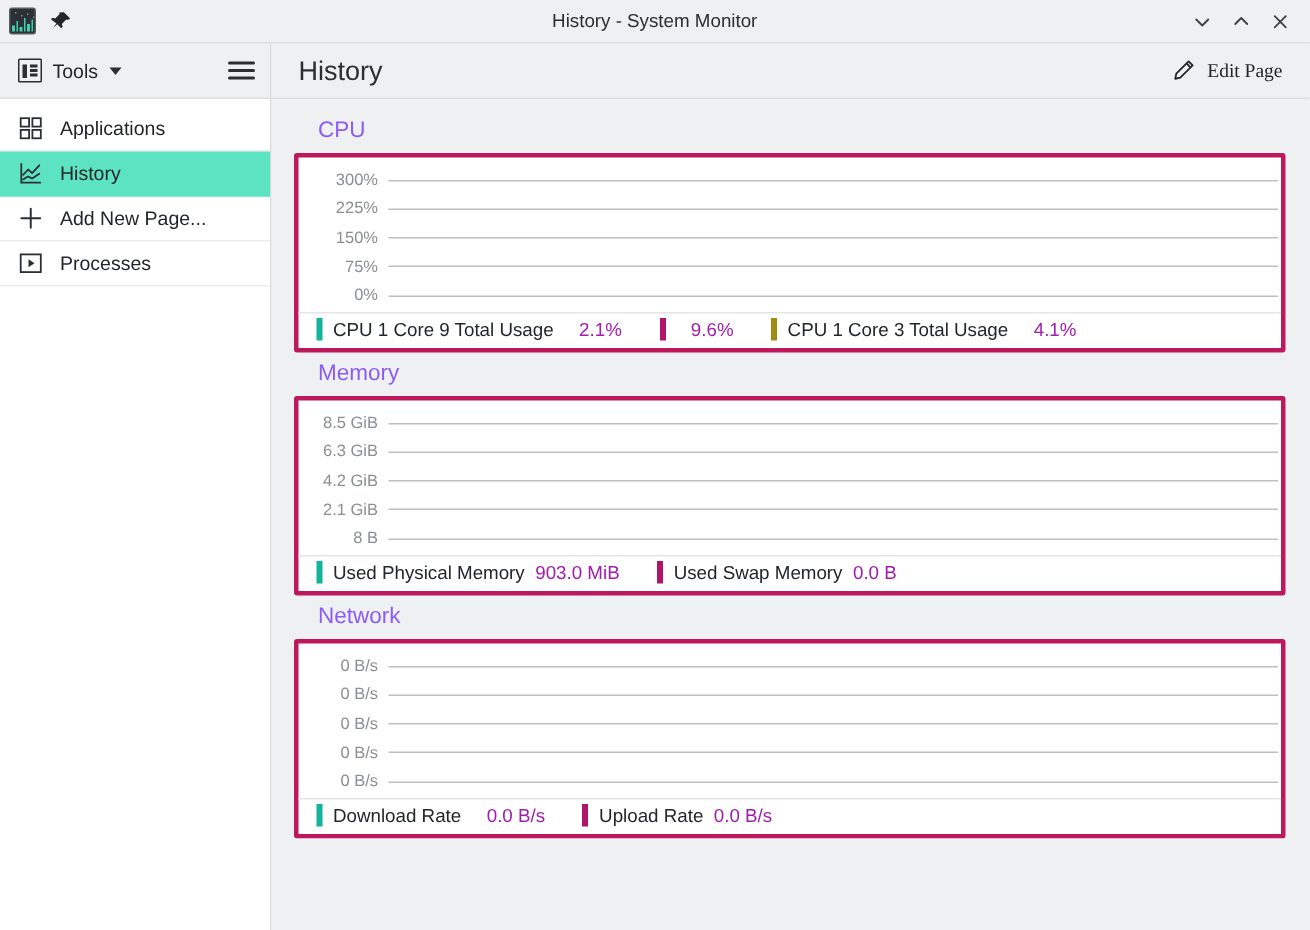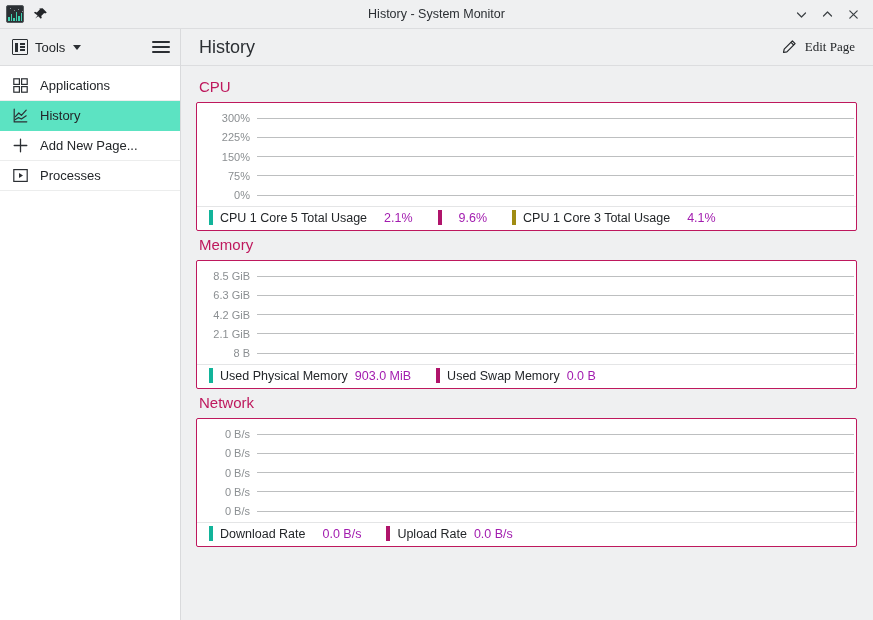--- a/index.html
+++ b/index.html
@@ -194,26 +194,26 @@
     font-family: Liberation Serif, serif;
   }
 
   .content {
     padding: 12px 16px 0 15px;
     overflow: hidden;
   }
   .section + .section { margin-top: 5px; }
   .section-title {
     font-size: 15px;
-    color: #be185d;
-    margin: 0 0 7px 3px;
+    color: #8b5cf6;
+    margin: 0 0 7px 16px;
   }
   .panel {
     background: #ffffff;
-    border: 1px solid #be185d;
+    border: 3px solid #be185d;
     border-radius: 2px;
   }
   .plot {
     padding: 6px 2px 2px 2px;
     display: flex;
     flex-direction: column;
     justify-content: space-between;
   }
   .plot.cpu { height: 103px; }
   .plot.memory { height: 103px; }
@@ -413,21 +413,21 @@
                 <span class="grid-line"></span>
               </div>
             <div class="grid-row">
                 <span class="grid-label">0%</span>
                 <span class="grid-line"></span>
               </div>
           </div>
           <div class="legend">
             <div class="legend-entry" style="margin-left:6px">
               <span class="legend-swatch" style="background:#12b49a"></span>
-              <span>CPU 1 Core 5 Total Usage</span>
+              <span>CPU 1 Core 9 Total Usage</span>
               <span class="legend-value" style="margin-left:10px">2.1%</span>
             </div>
             <div class="legend-entry" style="margin-left:25px">
               <span class="legend-swatch" style="background:#b0146b"></span>
               <span class="legend-value" style="margin-left:10px">9.6%</span>
             </div>
             <div class="legend-entry" style="margin-left:25px">
               <span class="legend-swatch" style="background:#a08c12"></span>
               <span>CPU 1 Core 3 Total Usage</span>
               <span class="legend-value" style="margin-left:10px">4.1%</span>

